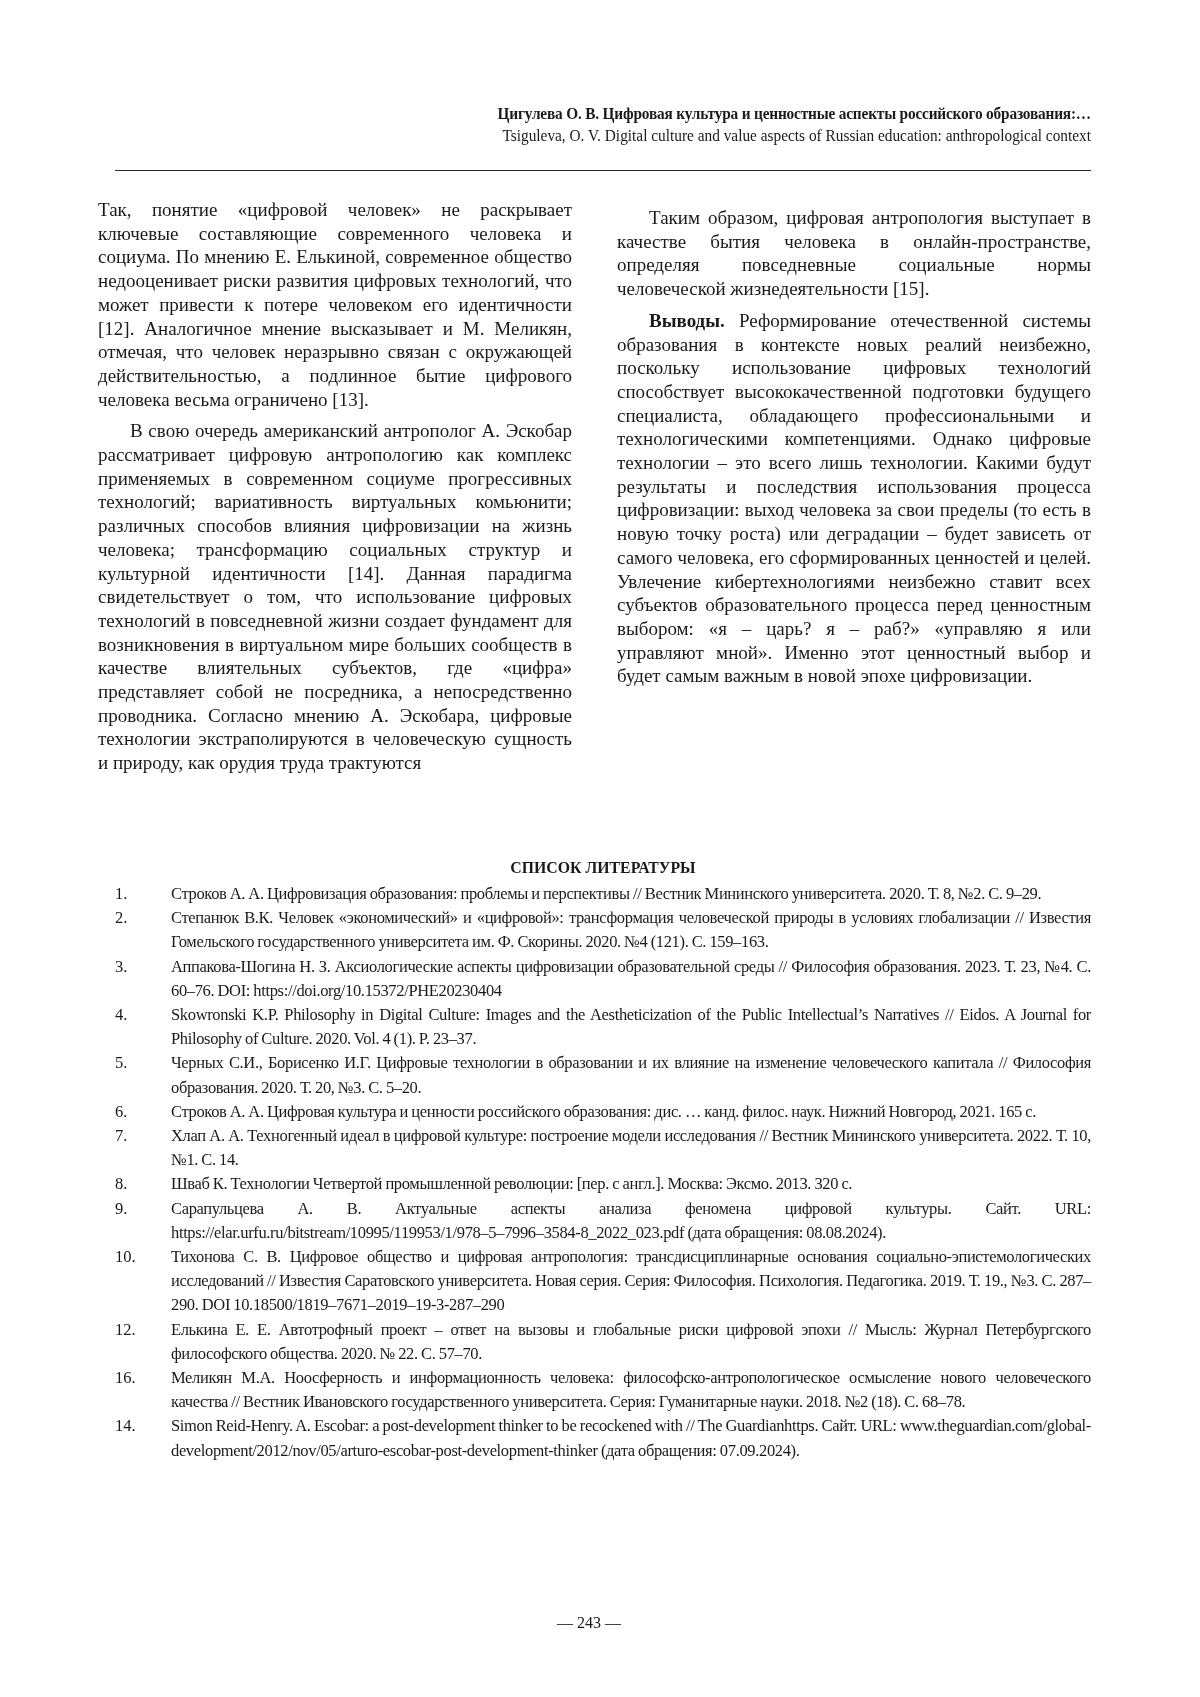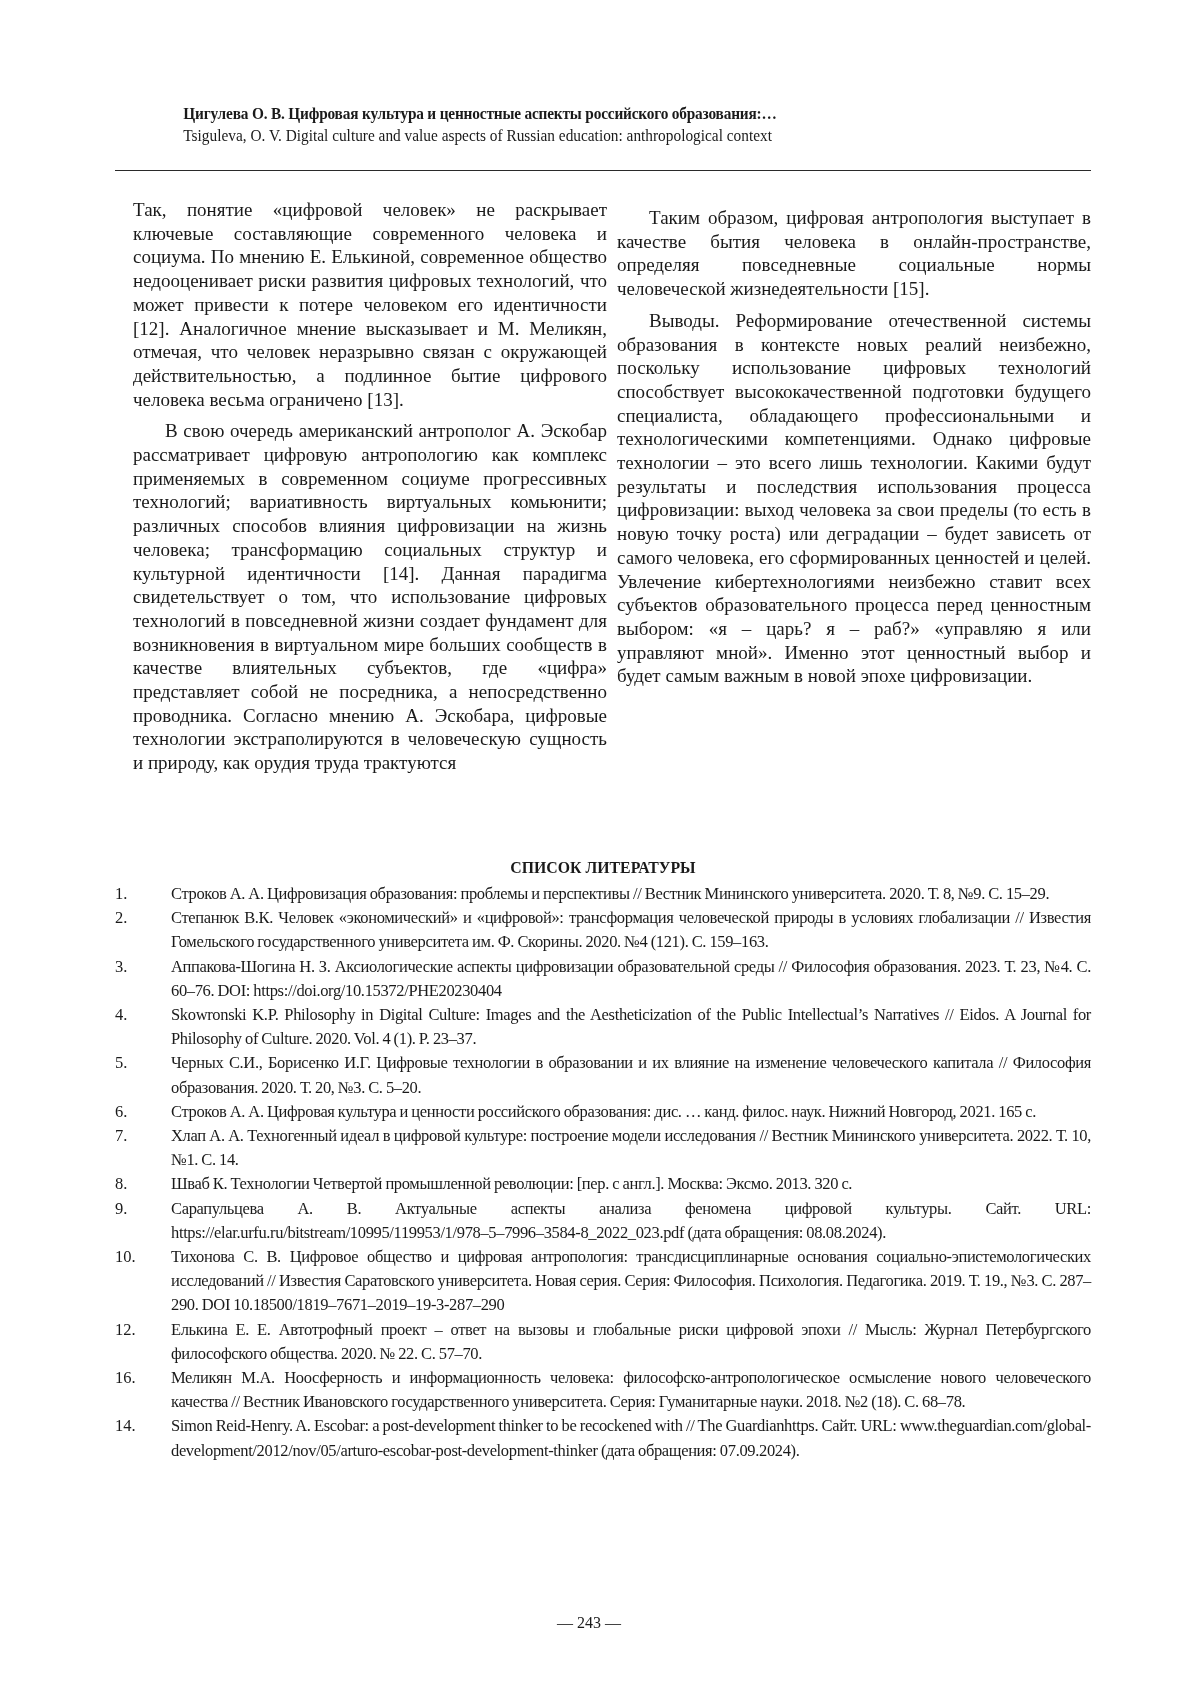--- a/index.html
+++ b/index.html
@@ -1,27 +1,27 @@
 <!DOCTYPE html>
 <html><head>
 <meta charset="utf-8">
 <style>
   html, body { margin:0; padding:0; background:#ffffff; }
   body { width:1200px; height:1697px; position:relative; overflow:hidden;
          font-family:"Liberation Serif","DejaVu Serif",serif; color:#1a1a1a; }
-  .header { position:absolute; left:115px; top:103px; width:976px; text-align:left; }
+  .header { position:absolute; left:115px; top:103px; width:976px; text-align:right; }
   .header .ru { font-weight:bold; font-size:16.5px; line-height:22px; letter-spacing:-0.2px; transform:scaleX(0.93); transform-origin:right; white-space:nowrap; }
   .header .en { font-size:16.5px; line-height:22px; transform:scaleX(0.93); transform-origin:right; white-space:nowrap; }
   .rule { position:absolute; left:115px; top:170px; width:976px; height:0; border-top:1.5px solid #2a2a2a; }
   .col { position:absolute; top:198px; width:474px; font-size:19px; line-height:23.7px; text-align:justify; }
-  .col.left { left:133px; }
+  .col.left { left:98px; }
   .col.right { left:617px; }
   .col p { margin:0; }
   .col p.indent { text-indent:32px;margin-top:8px; }
-  .col b { font-weight:normal; }
+  .col b { font-weight:bold; }
   .refs-title { position:absolute; left:115px; top:858px; width:976px; text-align:center; font-weight:bold; font-size:17px; transform:scaleX(0.93); }
   .refs { position:absolute; left:115px; top:882px; width:976px; font-size:16.5px; line-height:24.2px; }
   .ref { display:flex; }
   .ref .num { width:56px; flex:0 0 56px; }
   .ref .txt { flex:1; text-align:justify; letter-spacing:-0.35px; word-spacing:-0.5px; }
   .page-num { position:absolute; left:0; width:1178px; top:1614px; text-align:center; font-size:16px; }
 </style>
 </head>
 <body>
 
@@ -39,21 +39,21 @@
 <div class="col right">
   <p class="indent">Таким образом, цифровая антропология выступает в качестве бытия человека в онлайн-пространстве, определяя повседневные социальные нормы человеческой жизнедеятельности [15].</p>
   <p class="indent"><b>Выводы.</b><span> Реформирование отечественной системы образования в контексте новых реалий неизбежно, поскольку использование цифровых технологий способствует высококачественной подготовки будущего специалиста, обладающего профессиональными и технологическими компетенциями. Однако цифровые технологии – это всего лишь технологии. Какими будут результаты и последствия использования процесса цифровизации: выход человека за свои пределы (то есть в новую точку роста) или деградации – будет зависеть от самого человека, его сформированных ценностей и целей. Увлечение кибертехнологиями неизбежно ставит всех субъектов образовательного процесса перед ценностным выбором: «я – царь? я – раб?» «управляю я или управляют мной». Именно этот ценностный выбор и будет самым важным в новой эпохе цифровизации.</span></p>
 </div>
 
 <div class="refs-title">СПИСОК ЛИТЕРАТУРЫ</div>
 
 <div class="refs">
   <div class="ref">
       <span class="num">1.</span>
-      <span class="txt">Строков А. А. Цифровизация образования: проблемы и перспективы // Вестник Мининского университета. 2020. Т. 8, №9. С. 15–29.</span>
+      <span class="txt">Строков А. А. Цифровизация образования: проблемы и перспективы // Вестник Мининского университета. 2020. Т. 8, №2. С. 9–29.</span>
     </div>
   <div class="ref">
       <span class="num">2.</span>
       <span class="txt">Степанюк В.К. Человек «экономический» и «цифровой»: трансформация человеческой природы в условиях глобализации // Известия Гомельского государственного университета им. Ф. Скорины. 2020. №4 (121). С. 159–163.</span>
     </div>
   <div class="ref">
       <span class="num">3.</span>
       <span class="txt">Аппакова-Шогина Н. З. Аксиологические аспекты цифровизации образовательной среды // Философия образования. 2023. Т. 23, №4. С. 60–76. DOI: https://doi.org/10.15372/PHE20230404</span>
     </div>
   <div class="ref">

